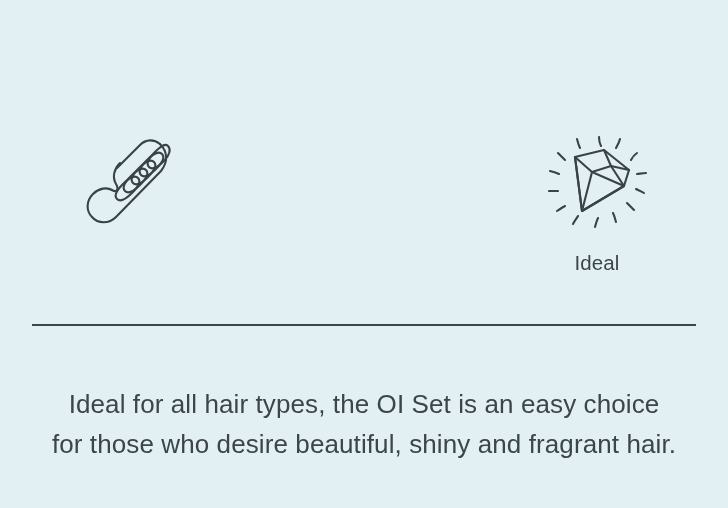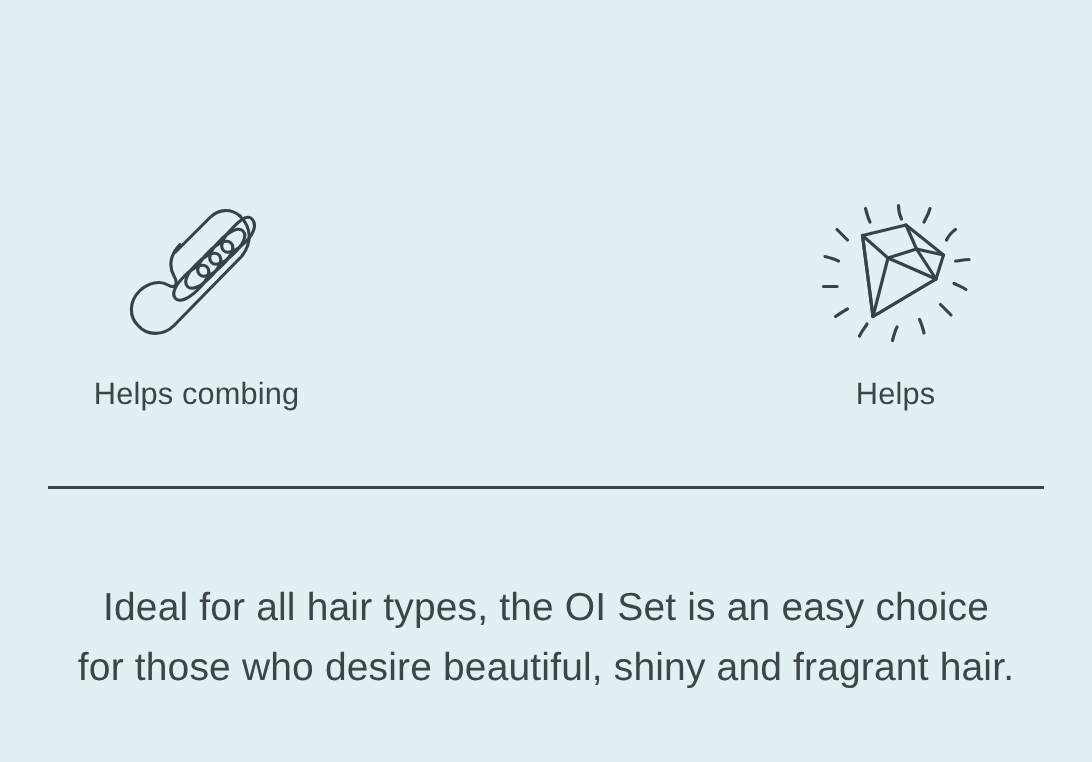--- a/index.html
+++ b/index.html
@@ -111,21 +111,20 @@
           <path d="M55 48 C49 54 46 60 49 63 C52 66 58 63 64 57
                    C70 51 73 45 70 42 C67 39 61 42 55 48 Z"></path>
           <path d="M63 40 C57 46 54 52 57 55 C60 58 66 55 72 49
                    C78 43 81 37 78 34 C75 31 69 34 63 40 Z"></path>
           <path d="M71 32 C65 38 62 44 65 47 C68 50 74 47 80 41
                    C86 35 89 29 86 26 C83 23 77 26 71 32 Z"></path>
           <path d="M79 24 C73 30 70 36 73 39 C76 42 82 39 88 33
                    C94 27 95 21 92 18 C89 15 85 18 79 24 Z"></path>
         </svg>
       </span>
-      <span class="feature-label">Helps combing</span>
     </div>
 
 
     <div class="feature">
       <span class="feature-icon">
         <svg viewBox="0 0 110 106" fill="none" stroke="#3a4247" stroke-width="2.1" stroke-linecap="round" stroke-linejoin="round">
 
           <path d="M33 29 L62 22 L87 42 L82 58 L40 83 Z"></path>
 
           <path d="M33 29 L50 44"></path>
@@ -148,21 +147,21 @@
           <path d="M74 94 C73 90 72 87 71 85"></path>
           <path d="M53 99 C54 95 55 92 56 90"></path>
           <path d="M31 96 C33 92 35 90 36 88"></path>
           <path d="M15 83 C18 81 21 79 23 78"></path>
           <path d="M7 63 C11 63 14 63 16 63"></path>
           <path d="M8 43 C12 44 15 45 17 46"></path>
           <path d="M16 25 C19 28 21 30 23 32"></path>
           <path d="M35 11 C36 15 37 18 38 20"></path>
         </svg>
       </span>
-      <span class="feature-label">Helps</span>
+      <span class="feature-label">Ideal</span>
     </div>
 
   </div>
 
   <div class="divider"></div>
 
   <p class="body-copy">Ideal for all hair types, the OI Set is an easy choice for those who desire beautiful, shiny and fragrant hair.</p>
 
 </div>
 

